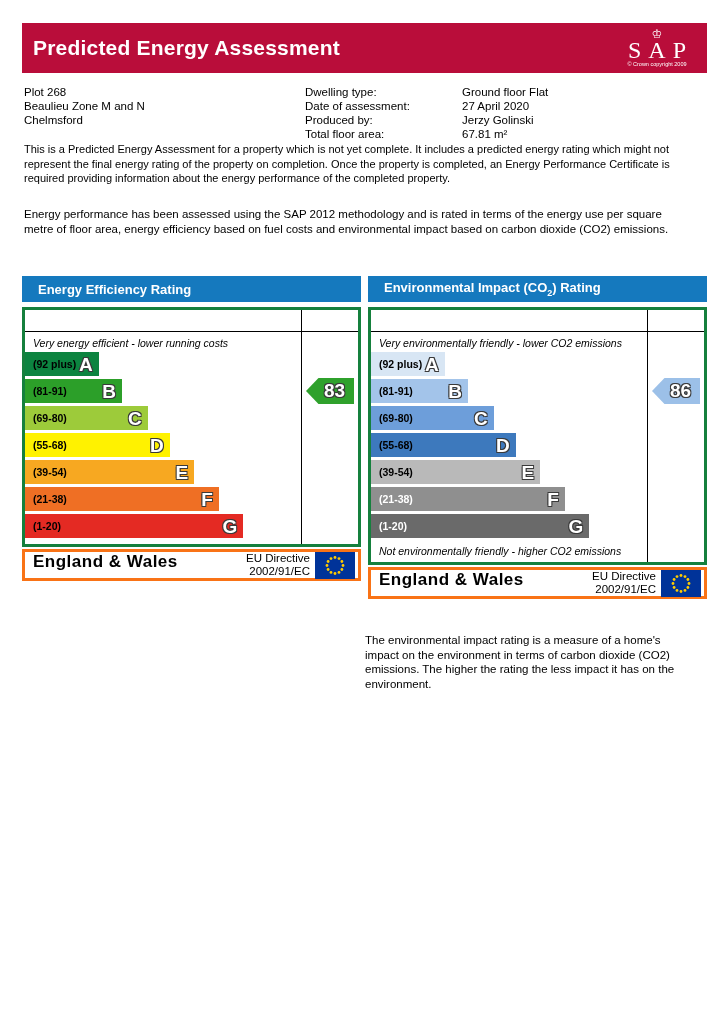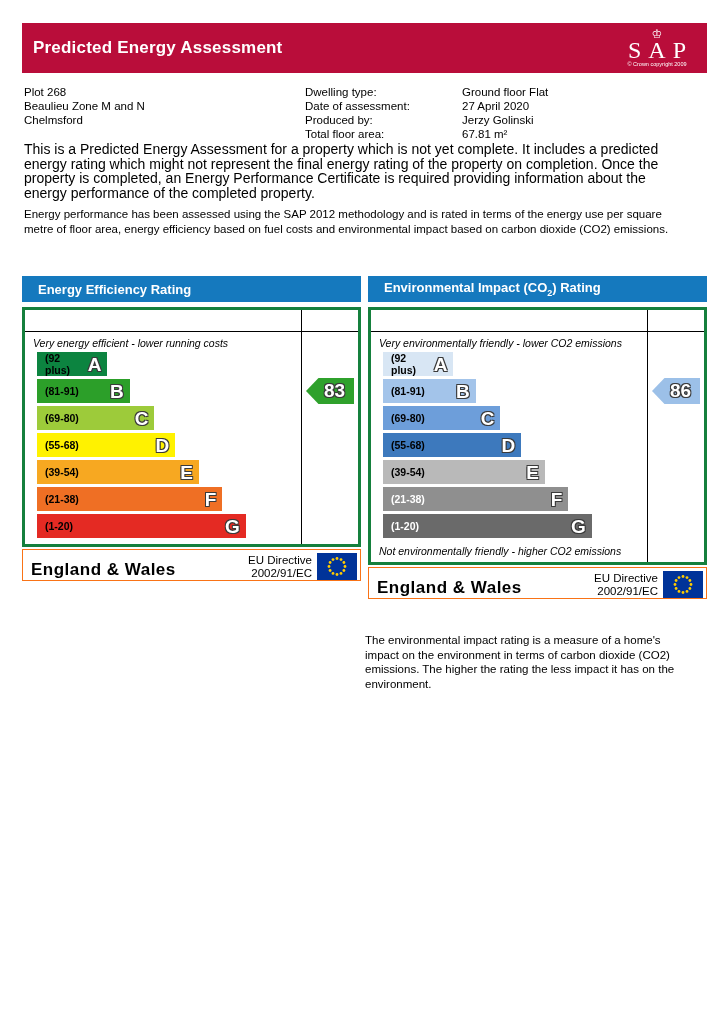--- a/index.html
+++ b/index.html
@@ -3,63 +3,63 @@
 <meta charset="utf-8">
 <style>
   * { margin:0; padding:0; box-sizing:border-box; }
   html,body { background:#ffffff; }
   body { font-family:"Liberation Sans", sans-serif; color:#000; }
   .page { position:relative; width:724px; height:1024px; background:#fff; overflow:hidden; }
 
   
   .banner { position:absolute; left:22px; top:23px; width:685px; height:50px;
             background:#b90d3a; display:flex; align-items:center; }
-  .banner-title { color:#fff; font-weight:bold; font-size:17px; padding-left:11px; letter-spacing:0.2px; }
+  .banner-title { color:#fff; font-weight:bold; font-size:21px; padding-left:11px; letter-spacing:0.2px; }
   .sap-logo { position:absolute; right:10px; top:2px; width:80px; height:46px;
               display:flex; flex-direction:column; align-items:center; justify-content:center; color:#fff; }
   .sap-crown { font-size:12px; line-height:10px; }
   .sap-letters { font-family:Liberation Serif, serif; font-size:24px; line-height:22px; letter-spacing:7px; padding-left:7px; }
   .sap-copy { font-size:5.5px; line-height:7px; white-space:nowrap; }
 
   
   .prop { position:absolute; left:24px; top:85px; width:680px; font-size:11.5px; line-height:14px; }
   .prop-address { position:absolute; left:0; top:0; }
   .prop-labels { position:absolute; left:281px; top:0; }
   .prop-values { position:absolute; left:438px; top:0; }
 
   
-  .intro1 { position:absolute; left:24px; top:142px; width:660px; font-size:14px; line-height:14.5px; }
+  .intro1 { position:absolute; left:24px; top:142px; width:660px; font-size:11px; line-height:14.5px; }
   .intro2 { position:absolute; left:24px; top:207px; width:660px; font-size:11.5px; line-height:14.5px; }
 
   
   .charts { position:absolute; left:22px; top:276px; width:685px; display:flex; gap:7px; }
   .chart { width:339px; }
   .chart-header { height:26px; background:#1579be; color:#fff; font-weight:bold; font-size:13px;
                   display:flex; align-items:center; padding-left:16px; }
   .chart-header sub { font-size:9px; }
   .rating-table { margin-top:5px; border:3px solid #15803d; background:#fff; }
   .rating-head { height:22px; border-bottom:1px solid #000; position:relative; }
   .head-divider { position:absolute; top:0; bottom:0; right:56px; width:1px; background:#000; }
   .rating-body { position:relative; padding:3px 0 3px 0; }
   .score-line { position:absolute; top:0; bottom:0; right:56px; width:1px; background:#000; }
   .caption { font-style:italic; font-size:10.5px; margin:2px 8px 3px 8px; width:260px; }
   .caption.bottom { margin-top:4px; margin-bottom:2px; }
   .bands { margin-right:60px; }
-  .band-row { height:27px;margin-left:12px; }
+  .band-row { height:27px; }
   .band-bar { height:24px; display:flex; align-items:center; justify-content:space-between; padding:0 6px 0 8px; }
   .band-range { font-size:10.5px; font-weight:bold; }
   .band-letter { font-size:19px; font-weight:bold; color:#fff; line-height:19px;
                  text-shadow:-1px -1px 0 #3a3a3a, 1px -1px 0 #3a3a3a, -1px 1px 0 #3a3a3a, 1px 1px 0 #3a3a3a; }
   .w1{width:27%;} .w2{width:35.5%;} .w3{width:45%;} .w4{width:53%;} .w5{width:62%;} .w6{width:71%;} .w7{width:80%;}
   .score-arrow { position:absolute; right:4px; top:46px; width:48px; height:26px;
                  clip-path:polygon(0 50%, 26% 0, 100% 0, 100% 100%, 26% 100%);
                  display:flex; align-items:center; justify-content:center; padding-left:9px; }
   .score-num { font-size:19px; font-weight:bold; color:#fff;
                text-shadow:-1px -1px 0 #3a3a3a, 1px -1px 0 #3a3a3a, -1px 1px 0 #3a3a3a, 1px 1px 0 #3a3a3a; }
-  .chart-footer { margin-top:2px; border:1px solid #f97316; height:32px; display:flex; align-items:flex-end; background:#fff; }
+  .chart-footer { margin-top:2px; border:3px solid #f97316; height:32px; display:flex; align-items:flex-start; background:#fff; }
   .region { font-size:17px; font-weight:bold; padding-left:8px; flex:1; letter-spacing:0.5px; }
   .directive { font-size:11.5px; line-height:13px; text-align:right; margin-right:5px; white-space:nowrap; }
   .eu-flag { width:40px; height:27px; margin-right:3px; flex:0 0 auto; }
 
   
   .expl-left { position:absolute; left:24px; top:633px; width:318px; font-size:11.5px; line-height:14.5px; }
   .expl-right { position:absolute; left:365px; top:633px; width:325px; font-size:11.5px; line-height:14.5px; }
 </style>
 </head>
 <body>

